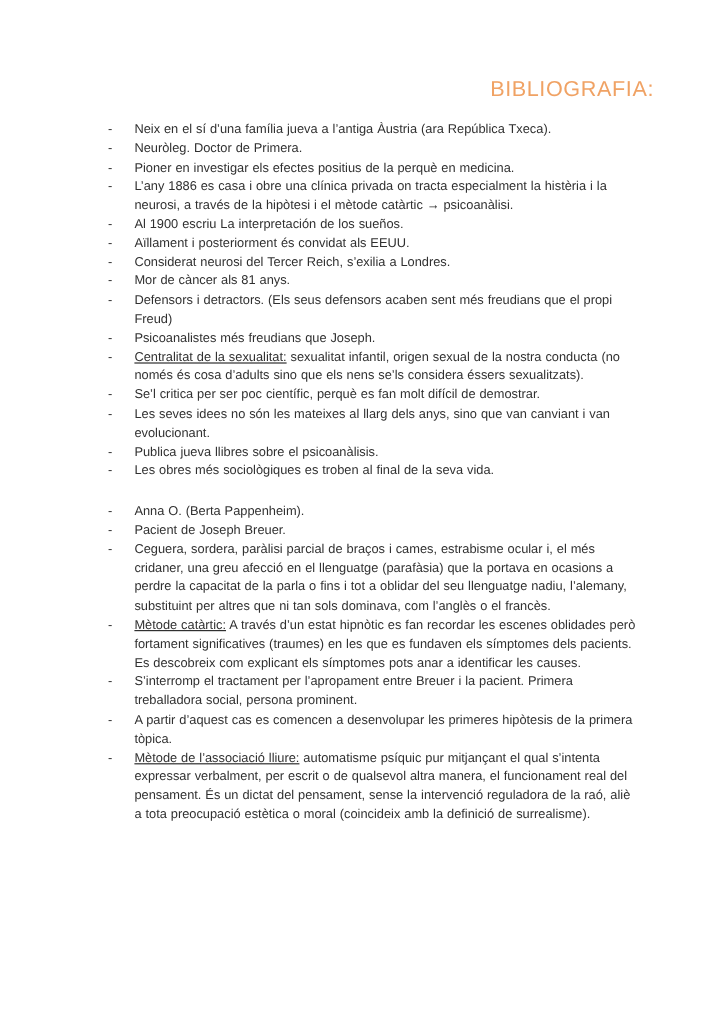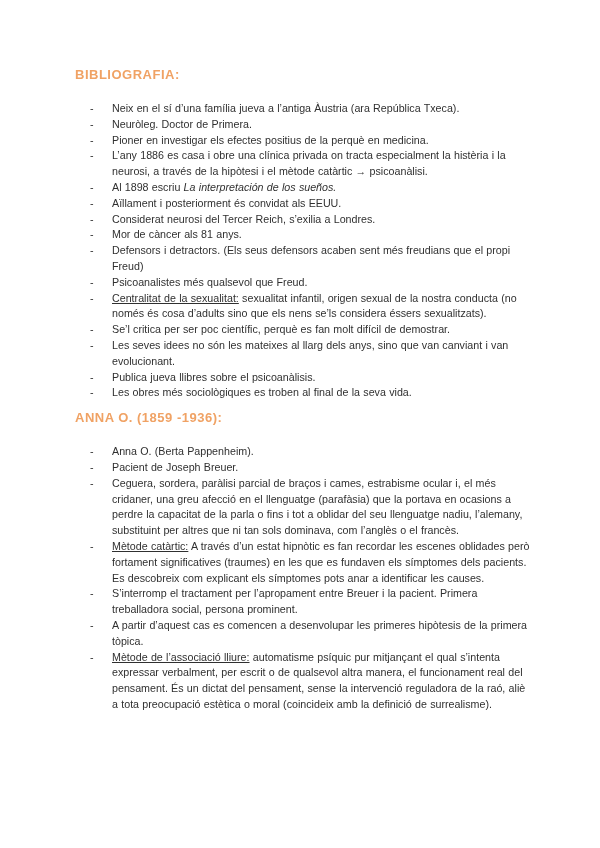--- a/index.html
+++ b/index.html
@@ -20,25 +20,26 @@
     width: 600px;
     height: 848px;
     padding: 66px 55px 0 75px;
     background: #ffffff;
   }
   .doc-section + .doc-section {
     margin-top: 8px;
   }
   .section-title {
     margin: 0;
-    font-size: 13px;
+    font-size: 18px;
     line-height: 17px;
-    font-weight: 700;
+    font-weight: 400;
     letter-spacing: 0.5px;
     color: #f0a264;
+    text-align: right;
   }
   .bullet-list {
     margin-top: 18px;
     width: 459px;
     font-size: 10.7px;
     line-height: 15.8px;
     letter-spacing: 0px;
     word-spacing: 0.3px;
   }
   .list-item {
@@ -48,21 +49,21 @@
   .bullet-marker {
     flex: none;
     width: 22px;
     margin-left: 15px;
   }
   .item-text {
     flex: 1;
     min-width: 0;
   }
   .seg-underline { text-decoration: underline; text-align: right; }
-  .seg-italic { font-style: italic; }
+  .seg-italic { }
 </style>
 </head>
 <body style="color: rgb(48, 48, 48); background: rgb(255, 255, 255);">
 
 <div class="page" id="doc-page">
     <section class="doc-section">
       <h2 class="section-title" style="color: rgb(240, 162, 100);">BIBLIOGRAFIA:</h2>
       <div class="bullet-list">
         <div class="list-item">
           <span class="bullet-marker">-</span>
@@ -75,41 +76,41 @@
         <div class="list-item">
           <span class="bullet-marker">-</span>
           <span class="item-text"><span class="seg-normal">Pioner en investigar els efectes positius de la perquè en medicina.</span></span>
         </div>
         <div class="list-item">
           <span class="bullet-marker">-</span>
           <span class="item-text"><span class="seg-normal">L’any 1886 es casa i obre una clínica privada on tracta especialment la histèria i la neurosi, a través de la hipòtesi i el mètode catàrtic → psicoanàlisi.</span></span>
         </div>
         <div class="list-item">
           <span class="bullet-marker">-</span>
-          <span class="item-text"><span class="seg-normal">Al 1898 escriu </span><span class="seg-italic">La interpretación de los sueños.</span></span>
+          <span class="item-text"><span class="seg-normal">Al 1900 escriu </span><span class="seg-italic">La interpretación de los sueños.</span></span>
         </div>
         <div class="list-item">
           <span class="bullet-marker">-</span>
           <span class="item-text"><span class="seg-normal">Aïllament i posteriorment és convidat als EEUU.</span></span>
         </div>
         <div class="list-item">
           <span class="bullet-marker">-</span>
           <span class="item-text"><span class="seg-normal">Considerat neurosi del Tercer Reich, s’exilia a Londres.</span></span>
         </div>
         <div class="list-item">
           <span class="bullet-marker">-</span>
           <span class="item-text"><span class="seg-normal">Mor de càncer als 81 anys.</span></span>
         </div>
         <div class="list-item">
           <span class="bullet-marker">-</span>
           <span class="item-text"><span class="seg-normal">Defensors i detractors. (Els seus defensors acaben sent més freudians que el propi Freud)</span></span>
         </div>
         <div class="list-item">
           <span class="bullet-marker">-</span>
-          <span class="item-text"><span class="seg-normal">Psicoanalistes més qualsevol que Freud.</span></span>
+          <span class="item-text"><span class="seg-normal">Psicoanalistes més freudians que Joseph.</span></span>
         </div>
         <div class="list-item">
           <span class="bullet-marker">-</span>
           <span class="item-text"><span class="seg-underline">Centralitat de la sexualitat:</span><span class="seg-normal"> sexualitat infantil, origen sexual de la nostra conducta (no només és cosa d’adults sino que els nens se’ls considera éssers sexualitzats).</span></span>
         </div>
         <div class="list-item">
           <span class="bullet-marker">-</span>
           <span class="item-text"><span class="seg-normal">Se’l critica per ser poc científic, perquè es fan molt difícil de demostrar.</span></span>
         </div>
         <div class="list-item">
@@ -120,21 +121,20 @@
           <span class="bullet-marker">-</span>
           <span class="item-text"><span class="seg-normal">Publica jueva llibres sobre el psicoanàlisis.</span></span>
         </div>
         <div class="list-item">
           <span class="bullet-marker">-</span>
           <span class="item-text"><span class="seg-normal">Les obres més sociològiques es troben al final de la seva vida.</span></span>
         </div>
       </div>
     </section>
     <section class="doc-section">
-      <h2 class="section-title" style="color: rgb(240, 162, 100);">ANNA O. (1859 -1936):</h2>
       <div class="bullet-list">
         <div class="list-item">
           <span class="bullet-marker">-</span>
           <span class="item-text"><span class="seg-normal">Anna O. (Berta Pappenheim).</span></span>
         </div>
         <div class="list-item">
           <span class="bullet-marker">-</span>
           <span class="item-text"><span class="seg-normal">Pacient de Joseph Breuer.</span></span>
         </div>
         <div class="list-item">

